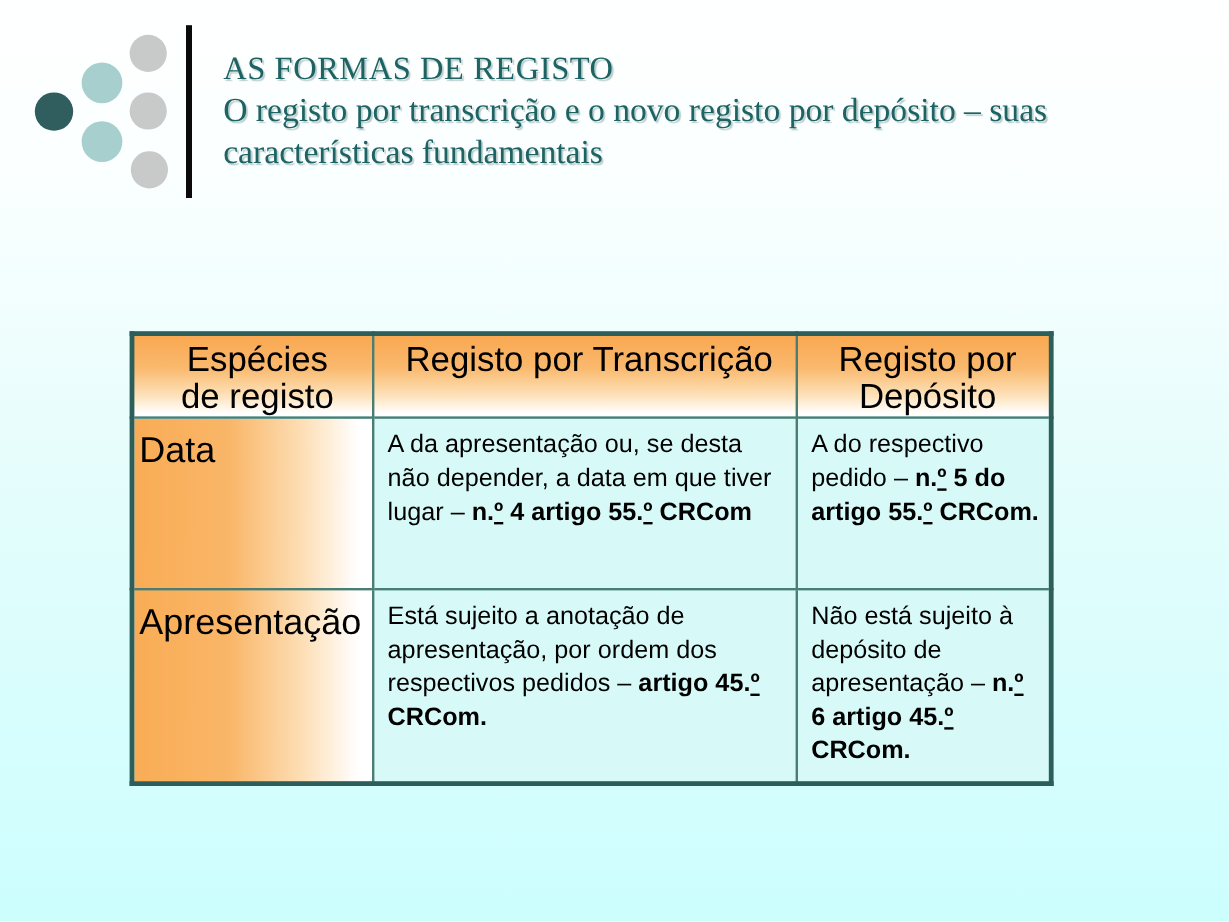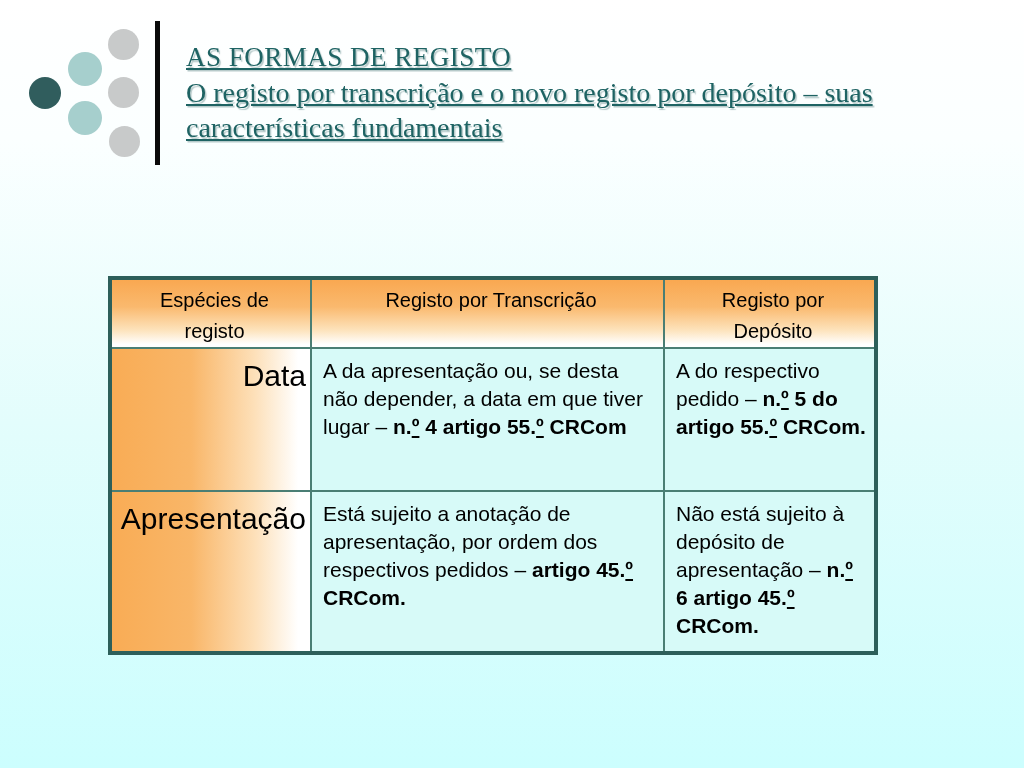--- a/index.html
+++ b/index.html
@@ -18,45 +18,44 @@
   .dot-teal2 { left:68px;  top:101px; width:34px; height:34px; background:#A6CFCD; }
   .dot-gray3 { left:109px; top:126px; width:31px; height:31px; background:#C8CACA; }
   .vbar { position:absolute; left:155px; top:21px; width:5px; height:144px; background:#0A0A0A; }
 
   
   .title-block {
     position:absolute; left:186px; top:40px; width:730px;
     font-family:"Liberation Serif", "DejaVu Serif", serif;
     color:#1E6363;
     text-shadow:1.5px 1.5px 1px rgba(125,158,158,0.55);
-    text-decoration:underline;
   }
   .title-line1 { font-size:27px; line-height:35px; letter-spacing:0.5px; }
   .title-line2, .title-line3 { font-size:28px; line-height:35px; }
 
   
   table.registo {
     position:absolute; left:108px; top:276px; width:766px;
     border-collapse:collapse; table-layout:fixed;
     border:4px solid #2D5F5A;
   }
   table.registo th, table.registo td {
     border:2px solid #4A7E74;
     vertical-align:top;
     overflow:hidden;
   }
   th.hcell {
     background:linear-gradient(180deg, #F9A851 0%, #FAB96E 40%, #FDE3BC 75%, #FFFFFF 96%);
-    font-weight:normal; font-size:20px; line-height:31px;
+    font-weight:normal; font-size:29px; line-height:31px;
     color:#000; text-align:center; padding:5px 17px 0 24px;
   }
   td.label-cell {
     background:linear-gradient(90deg, #F9AC55 0%, #F9B668 40%, #FDE0B9 72%, #FFFFFF 94%);
     font-size:30px; line-height:38px; color:#000;
-    text-align:right; padding:8px 4px 0 4px;
+    text-align:left; padding:8px 4px 0 4px;
   }
   td.body-cell {
     background:#D7FAF8;
     font-size:21px; line-height:28px; color:#000;
     padding:8px 8px 0 11px;
     margin-top:32px;
   }
   .b { font-weight:bold; }
   .ord { text-decoration:underline; text-underline-offset:2px; }
 </style>

